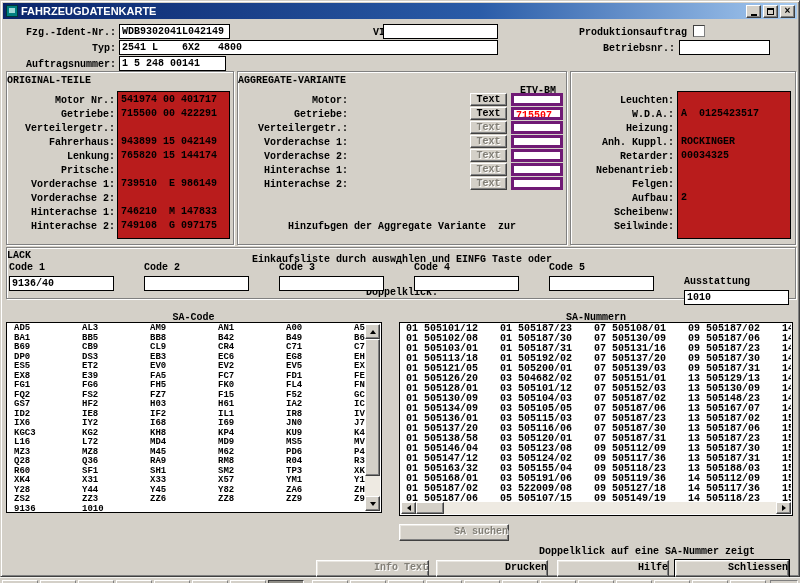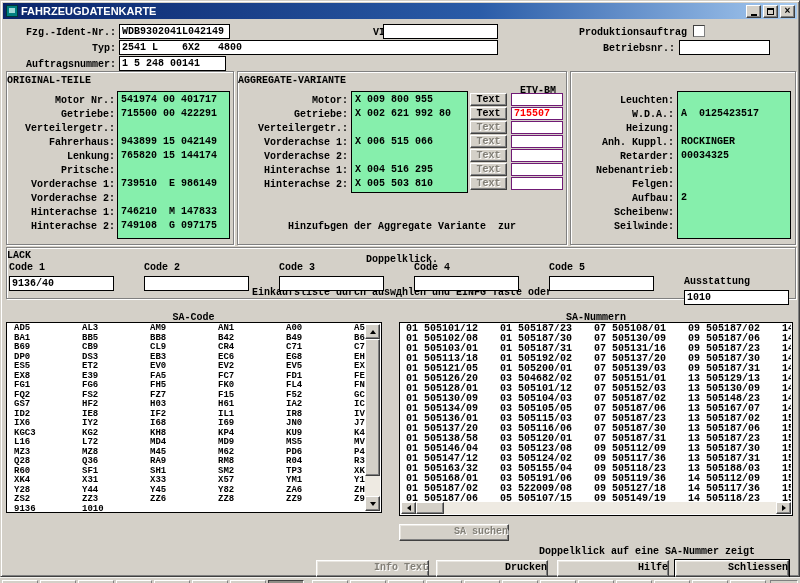--- a/index.html
+++ b/index.html
@@ -14,25 +14,25 @@
 .winbtn{width:15px;height:13px;background:#d4d0c8;border:1px solid;border-color:#fff #404040 #404040 #fff;box-shadow:inset -1px -1px 0 #808080;display:flex;align-items:center;justify-content:center;font-family:"Liberation Sans",sans-serif;font-size:10px;line-height:10px}
 .gmin{width:6px;height:2px;background:#000;margin-top:7px}
 .gmax{width:7px;height:7px;border:1px solid #000;border-top-width:2px}
 .flabel{position:absolute;height:13px;line-height:13px;text-align:right;white-space:pre}
 .field{position:absolute;background:#fff;border:1px solid #000;padding:1px 2px;white-space:pre;line-height:11px;overflow:hidden}
 .checkbox{position:absolute;width:12px;height:12px;background:#fff;border:1px solid;border-color:#404040 #808080 #808080 #404040;box-shadow:inset 1px 1px 0 #7a7a7a00}
 .group{position:absolute;border:1px solid #808080;box-shadow:1px 1px 0 #fff,inset 1px 1px 0 #fff}
 .gtitle{position:absolute;top:3px;left:0;right:0;white-space:pre}
 .labelcol{position:absolute;text-align:right}
 .plabel{height:14px;line-height:13px;white-space:pre}
-.valuebox{position:absolute;background:#86efac;border:1px solid #000;padding:2px 0 0 3px;overflow:hidden}
+.valuebox{position:absolute;background:#b91c1c;border:1px solid #000;padding:2px 0 0 3px;overflow:hidden}
 .pvalue{height:14px;line-height:12px;white-space:pre;font-size:10px}
 .btncol{position:absolute}
 .textbtn{width:37px;height:13px;margin-bottom:1px;background:#d4d0c8;border:1px solid;border-color:#fff #404040 #404040 #fff;box-shadow:inset -1px -1px 0 #808080;text-align:center;line-height:11px;font-size:10px}
-.etvfield{width:52px;height:13px;margin-bottom:1px;background:#fff;border:1px solid #701a75;line-height:11px;padding-left:2px;white-space:pre;overflow:hidden}
+.etvfield{width:52px;height:13px;margin-bottom:1px;background:#fff;border:3px solid #701a75;line-height:11px;padding-left:2px;white-space:pre;overflow:hidden}
 .dis{color:#827f77;text-shadow:1px 1px 0 #fff}
 .caption{position:absolute;left:4px;right:4px;text-align:center;line-height:11px;white-space:pre}
 .lackcol{position:absolute;top:14px;width:105px}
 .lacklabel{text-align:left;height:12px;line-height:12px}
 .lackinput{margin-top:2px;height:15px;background:#fff;border:1px solid #000;line-height:12px;padding:1px 2px;white-space:pre}
 .listlabel{position:absolute;text-align:center;height:12px;line-height:12px}
 .listbox{position:absolute;background:#fff;border:1px solid #000;overflow:hidden}
 .lcontent{position:absolute;overflow:hidden;background:#fff}
 .scrow{display:grid;grid-template-columns:68px 68px 68px 68px 68px auto;height:9.5px;line-height:9.5px;font-size:9px;padding-left:6px;white-space:pre}
 .snrow{display:grid;grid-template-columns:94px 94px 94px 94px auto;height:10px;line-height:10px;font-size:10px;padding-left:5px;white-space:pre}
@@ -121,51 +121,42 @@
     <div class="flabel" style="left:275px;width:50px;top:12px;text-align:center">ETV-BM</div>
     <div class="labelcol" style="left:0;top:22px;width:110px">
         <div class="plabel">Motor:</div>
         <div class="plabel">Getriebe:</div>
         <div class="plabel">Verteilergetr.:</div>
         <div class="plabel">Vorderachse 1:</div>
         <div class="plabel">Vorderachse 2:</div>
         <div class="plabel">Hinterachse 1:</div>
         <div class="plabel">Hinterachse 2:</div>
       </div>
-    <div class="valuebox" style="left:113px;top:19px;width:117px;height:102px">
-        <div class="pvalue">X 009 800 955</div>
-        <div class="pvalue">X 002 621 992 80</div>
-        <div class="pvalue"></div>
-        <div class="pvalue">X 006 515 066</div>
-        <div class="pvalue"></div>
-        <div class="pvalue">X 004 516 295</div>
-        <div class="pvalue">X 005 503 810</div>
-      </div>
     <div class="btncol" style="left:232px;top:21px">
         <div class="textbtn">Text</div>
         <div class="textbtn">Text</div>
         <div class="textbtn dis">Text</div>
         <div class="textbtn dis">Text</div>
         <div class="textbtn dis">Text</div>
         <div class="textbtn dis">Text</div>
         <div class="textbtn dis">Text</div>
       </div>
     <div class="btncol" style="left:273px;top:21px">
         <div class="etvfield"></div>
         <div class="etvfield" style="color: rgb(255, 0, 0);">715507</div>
         <div class="etvfield"></div>
         <div class="etvfield"></div>
         <div class="etvfield"></div>
         <div class="etvfield"></div>
         <div class="etvfield"></div>
       </div>
     <div class="caption" style="top:127px">
       <div>Hinzufьgen der Aggregate Variante  zur</div>
+      <div>Einkaufsliste durch auswдhlen und EINFG Taste oder</div>
       <div>Doppelklick.</div>
-      <div>Einkaufsliste durch auswдhlen und EINFG Taste oder</div>
     </div>
   </div>
 
   <div class="group" style="left:569px;top:70px;width:226px;height:174px">
     <div class="labelcol" style="left:0;top:22px;width:103px">
         <div class="plabel">Leuchten:</div>
         <div class="plabel">W.D.A.:</div>
         <div class="plabel">Heizung:</div>
         <div class="plabel">Anh. Kuppl.:</div>
         <div class="plabel">Retarder:</div>

